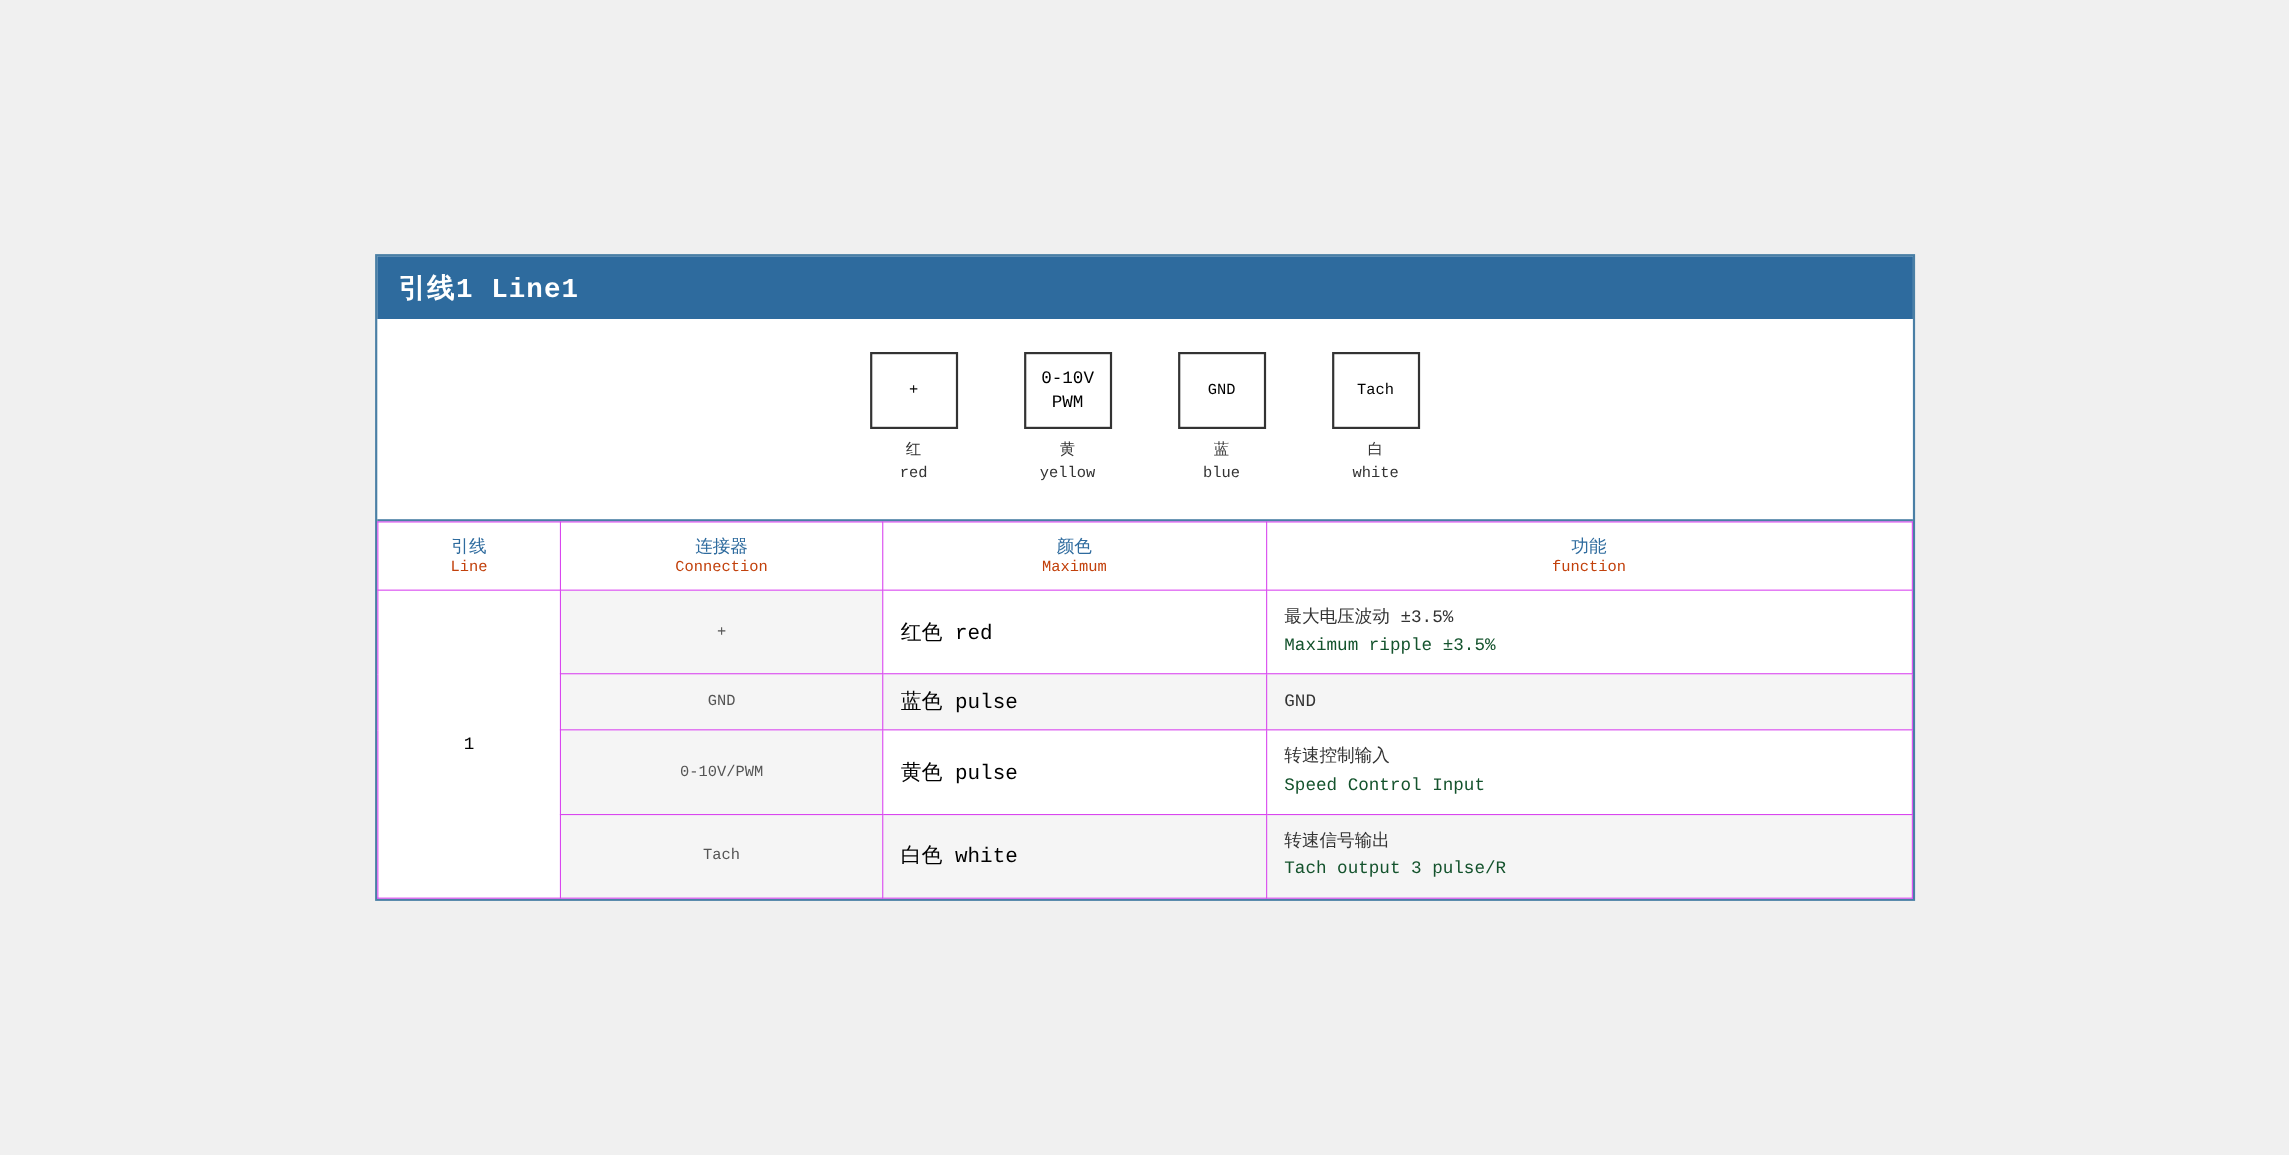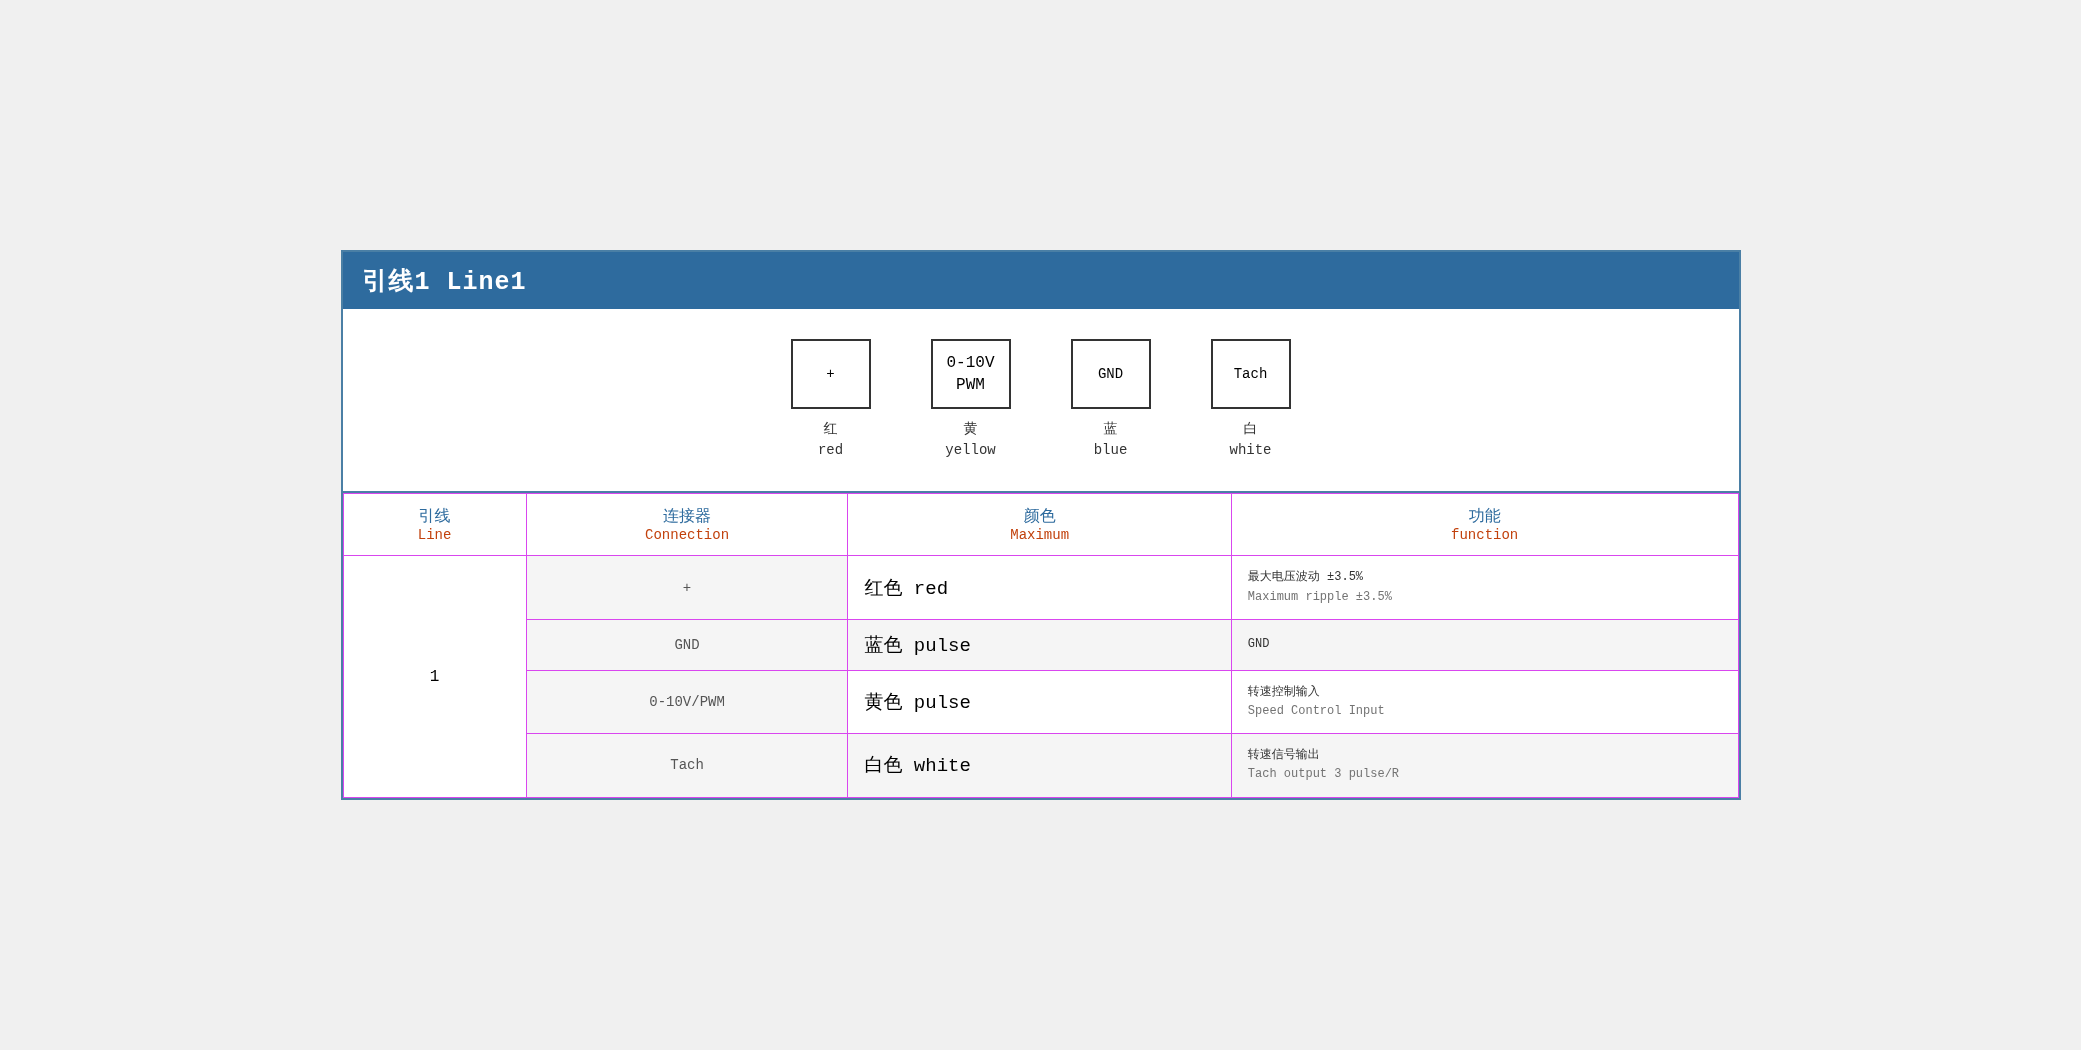--- a/index.html
+++ b/index.html
@@ -116,30 +116,30 @@
       font-size: 14px;
       color: #555;
       background: #f5f5f5;
     }
 
     .colour-cell {
       font-size: 19px;
     }
 
     .function-cell {
-      font-size: 12px;
+      font-size: 16px;
       line-height: 1.6;
     }
 
     .function-cell .zh {
       color: #333;
     }
 
     .function-cell .en {
-      color: #737373;
+      color: #14532d;
     }
 
     .odd-row {
       background: #ffffff;
     }
 
     .even-row {
       background: #f5f5f5;
     }
   </style>

